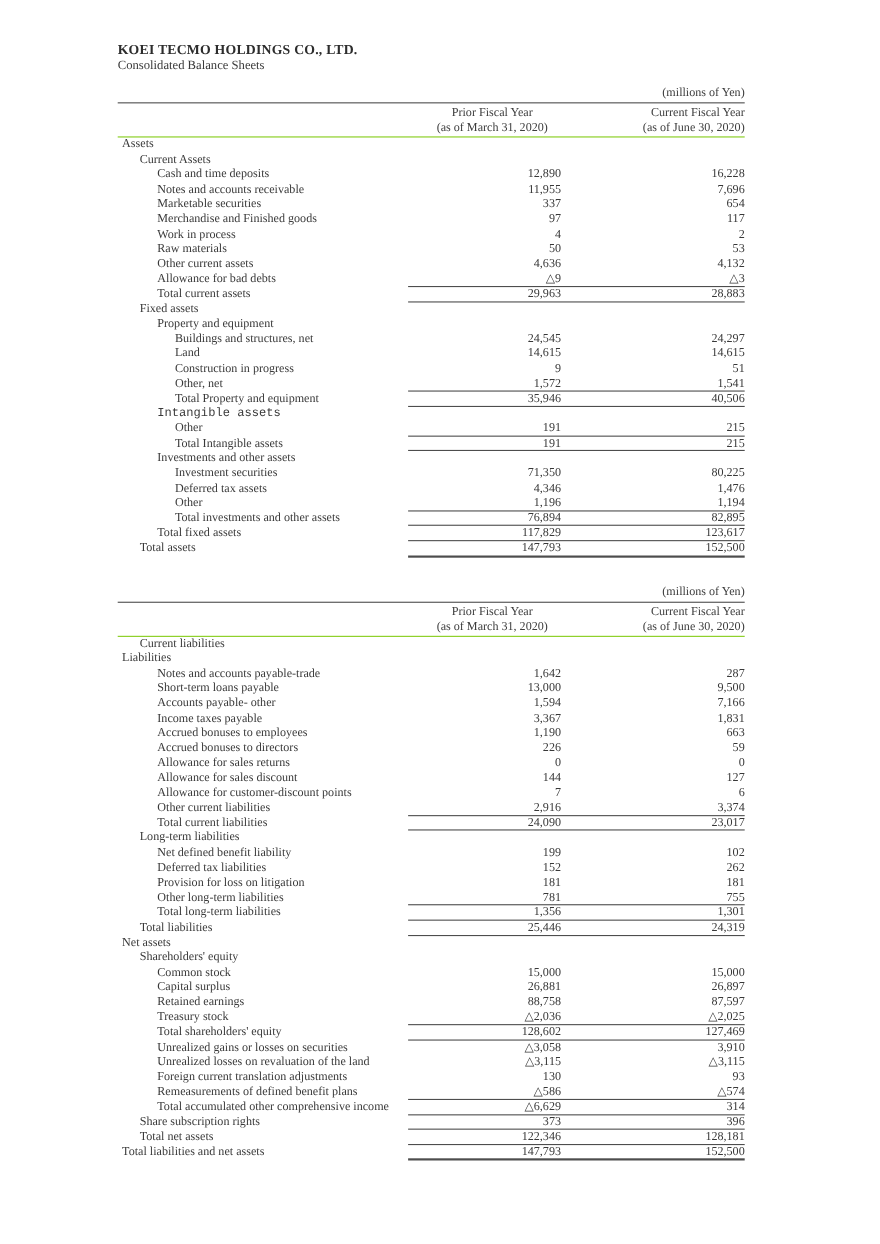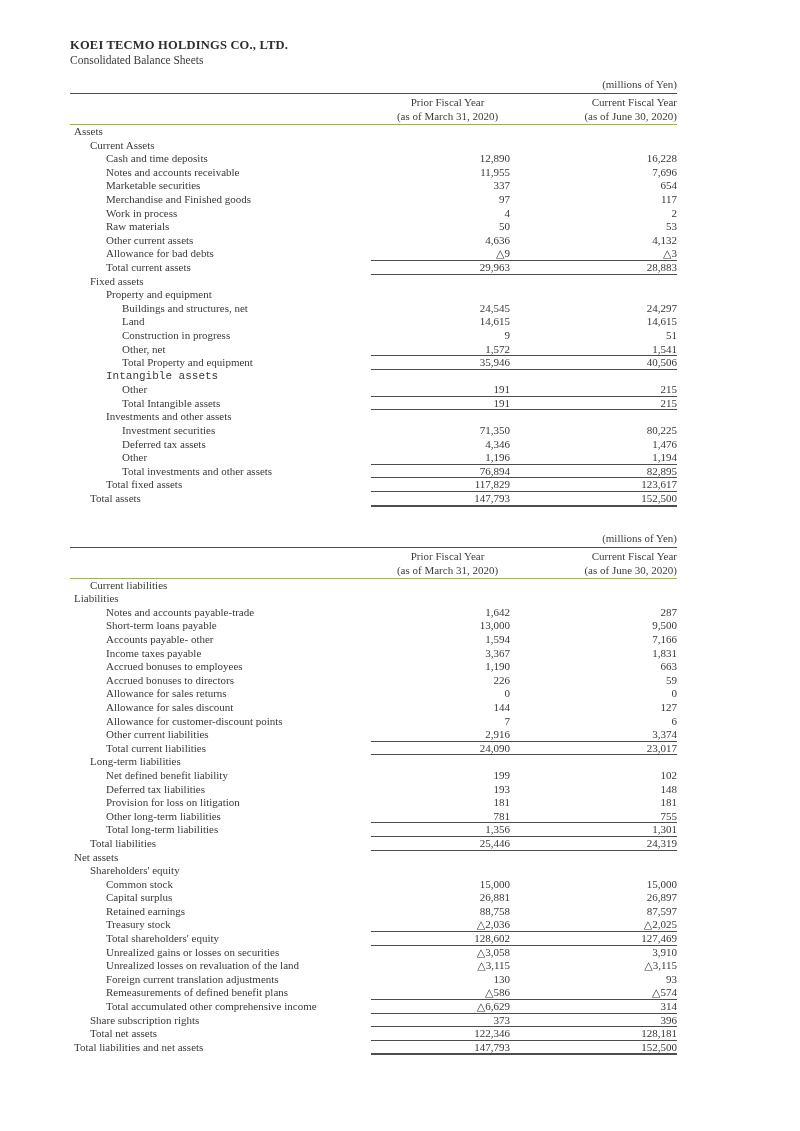--- a/index.html
+++ b/index.html
@@ -3,21 +3,21 @@
 <meta charset="utf-8">
 <style>
   * { margin: 0; padding: 0; box-sizing: border-box; }
   html, body { background: #ffffff; }
   body {
     width: 800px; height: 1131px;
     font-family: "Liberation Serif", "DejaVu Serif", serif;
     color: #383838;
     overflow: hidden;
   }
-  .sheet { padding: 38px 123px 0 70px; }
+  .sheet { padding: 38px 123px 0 107px; }
   .company-title {
     font-size: 12.5px; font-weight: bold; color: #2d2d2d;
     letter-spacing: 0.2px; line-height: 15px;
   }
   .doc-subtitle { font-size: 11.5px; line-height: 14px; color: #3a3a3a; }
 
   .bs-table { margin-top: 11px; }
   .bs-table.second { margin-top: 26px; }
   .unit-label {
     text-align: right; font-size: 11px; line-height: 13px;
@@ -387,22 +387,22 @@
         <div class="row">
     <div class="lbl" style="padding-left: 36px;">Net defined benefit liability</div>
     <div class="nums">
       <div class="v1">199</div>
       <div class="v2">102</div>
     </div>
   </div>
         <div class="row">
     <div class="lbl" style="padding-left: 36px;">Deferred tax liabilities</div>
     <div class="nums">
-      <div class="v1">193</div>
-      <div class="v2">148</div>
+      <div class="v1">152</div>
+      <div class="v2">262</div>
     </div>
   </div>
         <div class="row">
     <div class="lbl" style="padding-left: 36px;">Provision for loss on litigation</div>
     <div class="nums">
       <div class="v1">181</div>
       <div class="v2">181</div>
     </div>
   </div>
         <div class="row">

